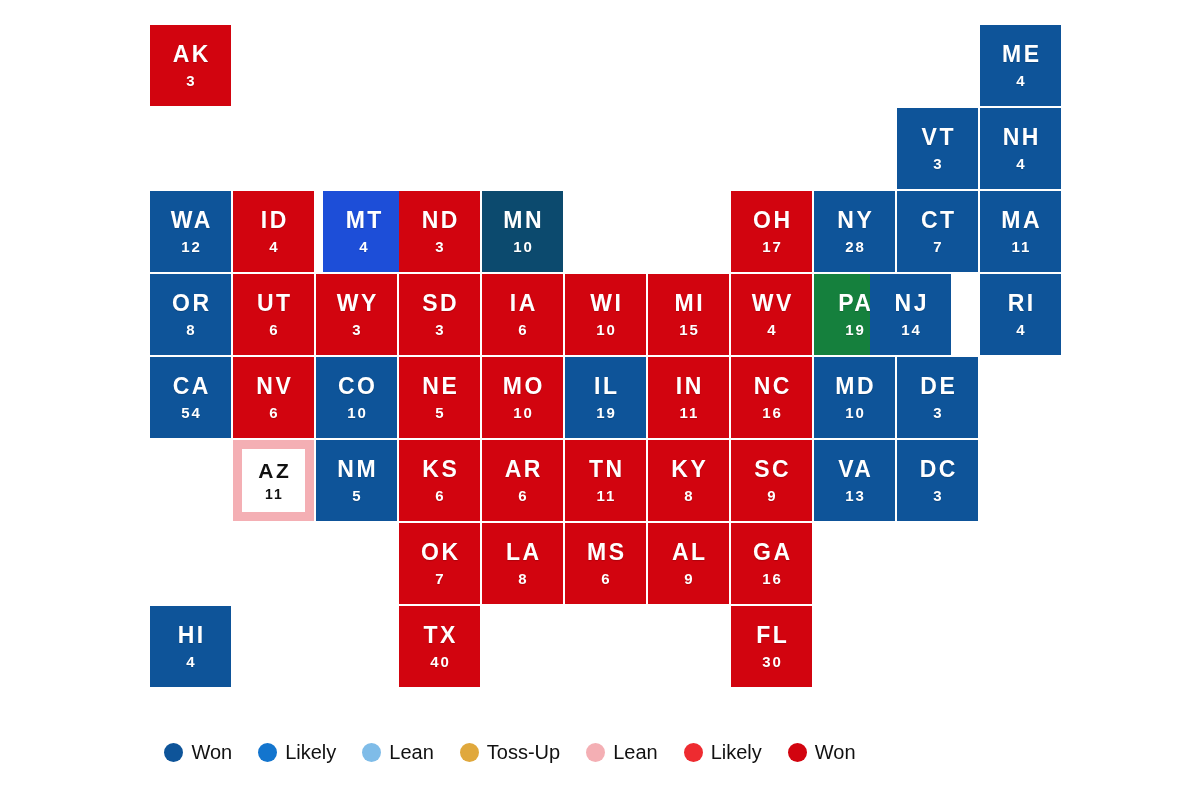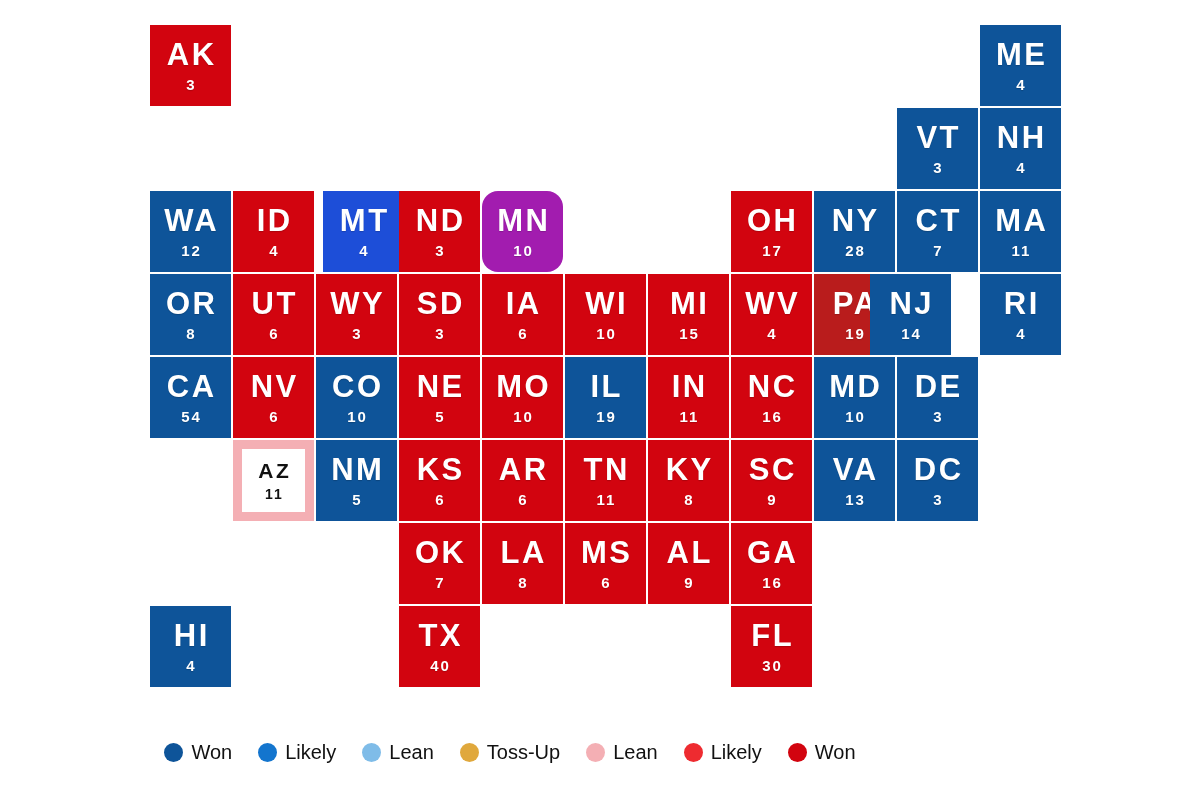--- a/index.html
+++ b/index.html
@@ -38,21 +38,21 @@
     box-sizing: border-box;
     display: flex;
     flex-direction: column;
     align-items: center;
     justify-content: center;
     color: #ffffff;
     user-select: none;
   }
 
   .state-abbr {
-    font-size: 31px;
+    font-size: 23px;
     font-weight: bold;
     letter-spacing: 2.5px;
     line-height: 1;
     text-indent: 2.5px;
     text-shadow: 0 1px 1px rgba(0,0,0,0.18);
   }
 
   .state-votes {
     font-size: 15px;
     font-weight: bold;
@@ -135,21 +135,21 @@
         <div class="state-votes">4</div>
       </div>
       <div class="state-cell" style="left: 166px; top: 166px; background: #1d4ed8; margin-left: 7px;">
         <div class="state-abbr">MT</div>
         <div class="state-votes">4</div>
       </div>
       <div class="state-cell" style="left: 249px; top: 166px; background: rgb(210, 4, 15);">
         <div class="state-abbr">ND</div>
         <div class="state-votes">3</div>
       </div>
-      <div class="state-cell" style="left: 332px; top: 166px; background: #a21caf; border-radius: 16px;">
+      <div class="state-cell" style="left: 332px; top: 166px; background: #0c4a6e;">
         <div class="state-abbr">MN</div>
         <div class="state-votes">10</div>
       </div>
       <div class="state-cell" style="left: 581px; top: 166px; background: rgb(210, 4, 15);">
         <div class="state-abbr">OH</div>
         <div class="state-votes">17</div>
       </div>
       <div class="state-cell" style="left: 664px; top: 166px; background: rgb(14, 84, 153);">
         <div class="state-abbr">NY</div>
         <div class="state-votes">28</div>
@@ -187,21 +187,21 @@
         <div class="state-votes">10</div>
       </div>
       <div class="state-cell" style="left: 498px; top: 249px; background: rgb(210, 4, 15);">
         <div class="state-abbr">MI</div>
         <div class="state-votes">15</div>
       </div>
       <div class="state-cell" style="left: 581px; top: 249px; background: rgb(210, 4, 15);">
         <div class="state-abbr">WV</div>
         <div class="state-votes">4</div>
       </div>
-      <div class="state-cell" style="left: 664px; top: 249px; background: #b91c1c;">
+      <div class="state-cell" style="left: 664px; top: 249px; background: #15803d;">
         <div class="state-abbr">PA</div>
         <div class="state-votes">19</div>
       </div>
       <div class="state-cell" style="left: 720px; top: 249px; background: rgb(14, 84, 153);">
         <div class="state-abbr">NJ</div>
         <div class="state-votes">14</div>
       </div>
       <div class="state-cell" style="left: 830px; top: 249px; background: rgb(14, 84, 153);">
         <div class="state-abbr">RI</div>
         <div class="state-votes">4</div>

